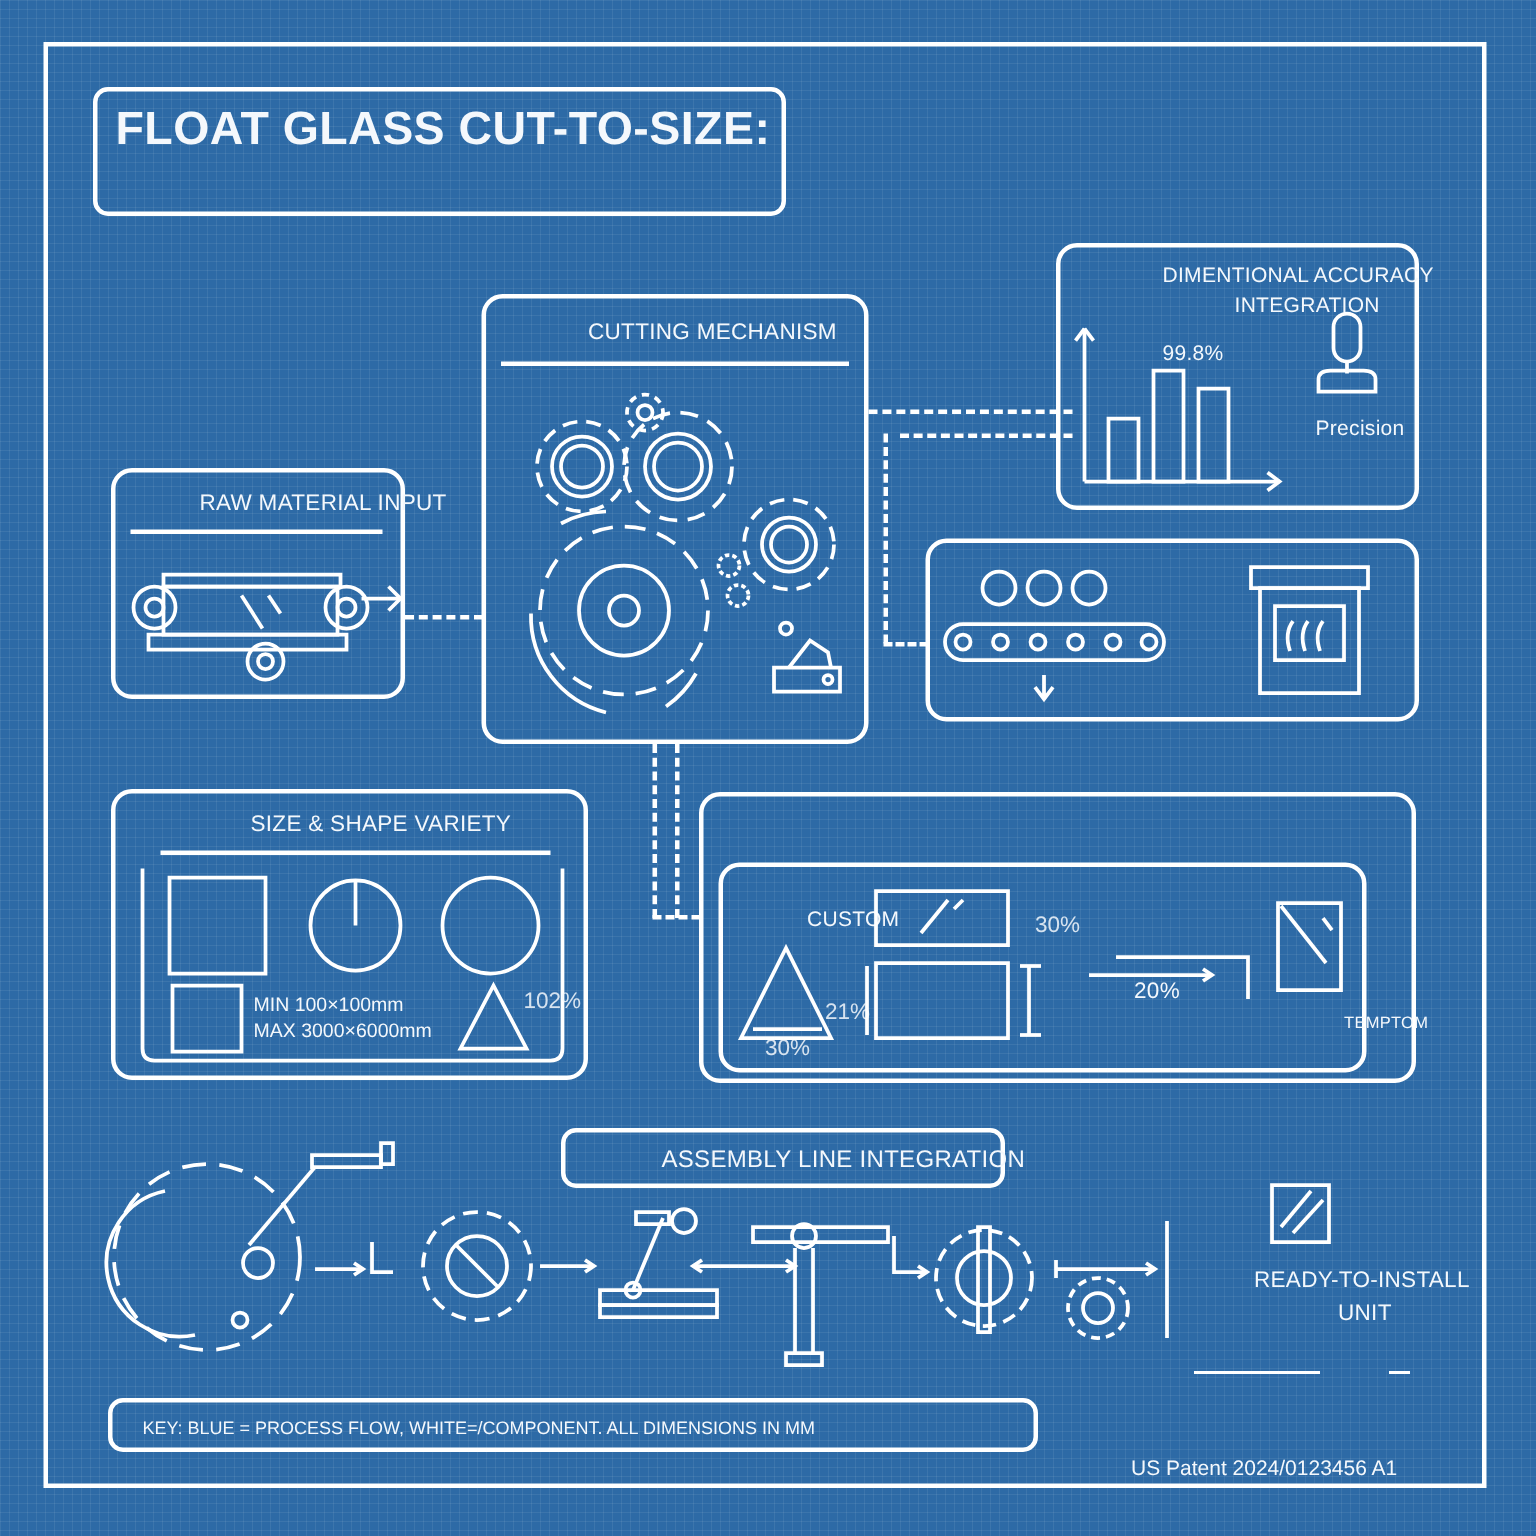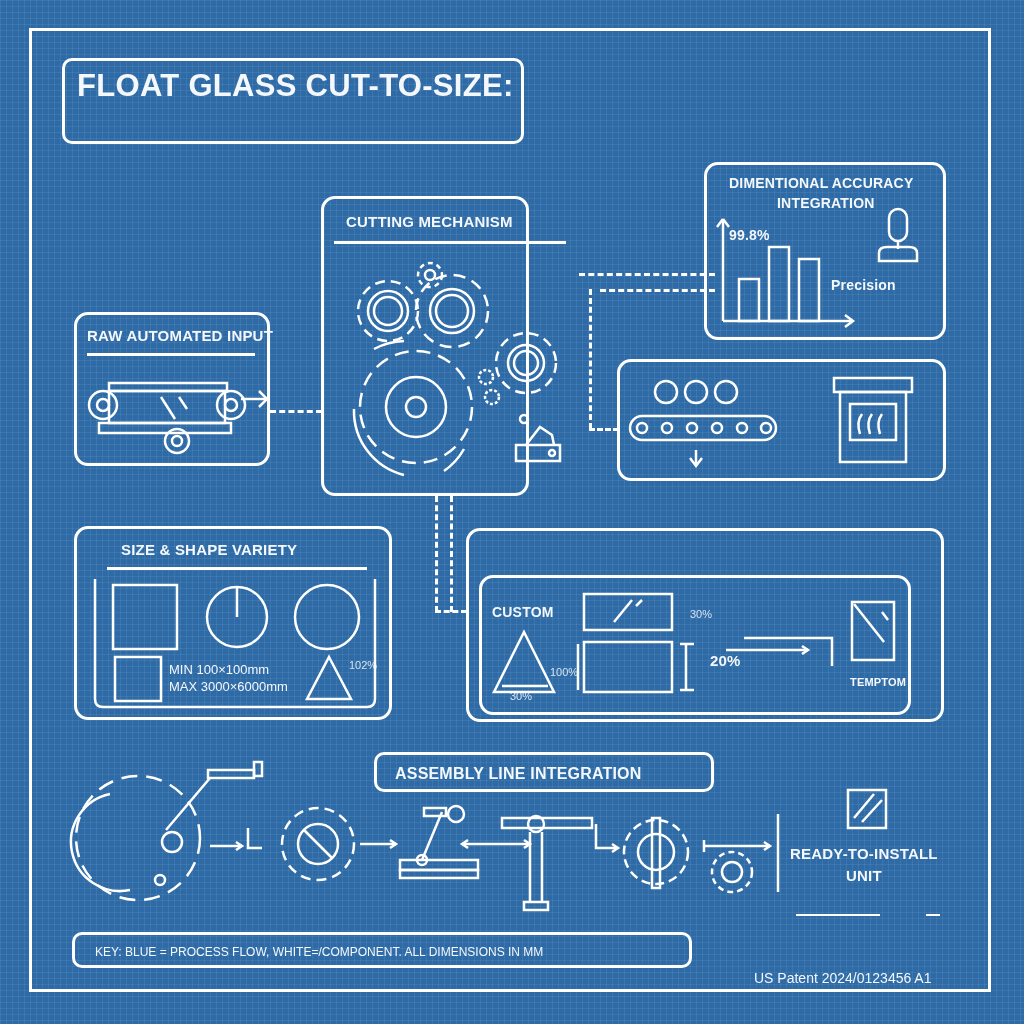--- a/index.html
+++ b/index.html
@@ -11,59 +11,59 @@
       linear-gradient(90deg, rgba(255,255,255,0.07) 1px, transparent 1px);
     background-size:6px 6px;
     font-family:"Liberation Sans", "DejaVu Sans", sans-serif;
     color:#f4f8fc;
   }
   .abs { position:absolute; }
   .frame { left:29px; top:28px; width:962px; height:964px; border:3px solid #fff; box-sizing:border-box; }
   .box { border:3px solid #fff; border-radius:14px; box-sizing:border-box; }
   .title-box { left:62px; top:58px; width:462px; height:86px; border-radius:10px; }
   .title-box .t { position:absolute; left:12px; top:6px; font-weight:bold; font-size:31px; line-height:38px; letter-spacing:0.3px; white-space:pre; }
-  .lbl { font-weight:bold; font-size:15px; white-space:nowrap; letter-spacing:0.2px; }
+  .lbl { font-weight:normal; font-size:15px; white-space:nowrap; letter-spacing:0.2px;margin-left:46px; }
   .rule { position:absolute; height:3px; background:#fff; }
   .dash-h { position:absolute; height:0; border-top:3px dashed #fff; }
   .dash-v { position:absolute; width:0; border-left:3px dashed #fff; }
   svg { position:absolute; overflow:visible; }
   svg * { vector-effect:non-scaling-stroke; }
-  .small { font-size:11px; font-weight:normal; opacity:0.85; }
+  .small { font-size:15px; font-weight:normal; opacity:0.85; }
 </style>
 </head>
 <body>
 
 <div class="abs frame"></div>
 
 <div class="abs box title-box">
   <div class="t"><span>FLOAT GLASS CUT-TO-SIZE:</span><br></div>
 </div>
 
 <div class="abs box" style="left:74px;top:312px;width:196px;height:154px;">
-  <div class="abs lbl" style="left:10px;top:12px;">RAW AUTOMATED INPUT</div>
+  <div class="abs lbl" style="left:10px;top:12px;">RAW MATERIAL INPUT</div>
   <div class="rule" style="left:10px;top:38px;width:168px;"></div>
   <svg style="left:14px;top:64px;" width="170" height="80" fill="none" stroke="#fff" stroke-width="2.5">
     <rect x="18" y="4" width="118" height="8"></rect>
     <rect x="18" y="12" width="116" height="32"></rect>
     <line x1="70" y1="18" x2="84" y2="40"></line>
       <line x1="88" y1="18" x2="96" y2="30"></line>
     <circle cx="12" cy="26" r="14"></circle>
       <circle cx="12" cy="26" r="6"></circle>
     <circle cx="140" cy="26" r="14"></circle>
       <circle cx="140" cy="26" r="6"></circle>
     <rect x="8" y="44" width="132" height="10"></rect>
     <circle cx="86" cy="62" r="12"></circle>
       <circle cx="86" cy="62" r="5"></circle>
     <line x1="150" y1="20" x2="176" y2="20"></line>
       <polyline points="168,12 176,20 168,28"></polyline>
   </svg>
 </div>
 <div class="dash-h" style="left:270px;top:410px;width:52px;"></div>
 
-<div class="abs box" style="left:321px;top:196px;width:208px;height:300px;">
+<div class="abs box" style="left:321px;top:196px;width:258px;height:300px;">
   <div class="abs lbl" style="left:22px;top:14px;">CUTTING MECHANISM</div>
   <div class="rule" style="left:10px;top:42px;width:232px;"></div>
   <svg style="left:20px;top:60px;" width="220" height="220" fill="none" stroke="#fff" stroke-width="2.5">
     <circle cx="44" cy="52" r="30" stroke-dasharray="10 6"></circle>
       <circle cx="44" cy="52" r="20"></circle>
       <circle cx="44" cy="52" r="14"></circle>
     <circle cx="108" cy="52" r="36" stroke-dasharray="12 7"></circle>
       <circle cx="108" cy="52" r="22"></circle>
       <circle cx="108" cy="52" r="16"></circle>
     <circle cx="86" cy="16" r="12" stroke-dasharray="5 4"></circle>
@@ -154,21 +154,21 @@
     <div>MIN 100×100mm</div>
     <div>MAX 3000×6000mm</div>
   </div>
   <div class="abs small" style="left:272px;top:130px;">102%</div>
 </div>
 
 <div class="abs box" style="left:466px;top:528px;width:478px;height:194px;">
   <div class="abs box" style="left:10px;top:44px;width:432px;height:140px;">
     <div class="abs lbl" style="left:10px;top:26px;font-size:14px;">CUSTOM</div>
     <div class="abs small" style="left:208px;top:30px;">30%</div>
-    <div class="abs small" style="left:68px;top:88px;">100%</div>
+    <div class="abs small" style="left:68px;top:88px;">21%</div>
     <div class="abs small" style="left:28px;top:112px;">30%</div>
     <div class="abs lbl" style="left:228px;top:74px;font-size:15px;">20%</div>
     <div class="abs lbl" style="left:368px;top:98px;font-size:11px;">TEMPTOM</div>
     <svg style="left:4px;top:14px;" width="440" height="120" fill="none" stroke="#fff" stroke-width="2.5">
       <rect x="98" y="2" width="88" height="36"></rect>
         <line x1="128" y1="30" x2="146" y2="8"></line>
         <line x1="150" y1="14" x2="156" y2="8"></line>
       <path d="M38 40 L8 100 L68 100 Z"></path>
         <line x1="16" y1="94" x2="62" y2="94"></line>
       <rect x="98" y="50" width="88" height="50"></rect>
@@ -179,21 +179,21 @@
       <line x1="240" y1="58" x2="322" y2="58"></line>
         <polyline points="316,54 322,58 316,62"></polyline>
       <polyline points="258,46 346,46 346,74"></polyline>
       <rect x="366" y="10" width="42" height="58"></rect>
         <line x1="368" y1="12" x2="398" y2="50"></line>
         <line x1="396" y1="20" x2="402" y2="28"></line>
     </svg>
   </div>
 </div>
 
-<div class="abs box" style="left:374px;top:752px;width:340px;height:40px;border-radius:10px;">
+<div class="abs box" style="left:374px;top:752px;width:296px;height:40px;border-radius:10px;">
   <div class="abs lbl" style="left:18px;top:10px;font-size:16px;">ASSEMBLY LINE INTEGRATION</div>
 </div>
 <svg style="left:70px;top:768px;" width="720" height="150" fill="none" stroke="#fff" stroke-width="2.5">
   <circle cx="68" cy="70" r="62" stroke-dasharray="16 9"></circle>
     <path d="M40 26 A48 48 0 0 0 60 122"></path>
     <circle cx="90" cy="112" r="5"></circle>
   <line x1="96" y1="62" x2="140" y2="10"></line>
     <rect x="138" y="2" width="46" height="8"></rect>
     <rect x="184" y="-6" width="8" height="14"></rect>
   <circle cx="44" cy="52" r="0"></circle>

